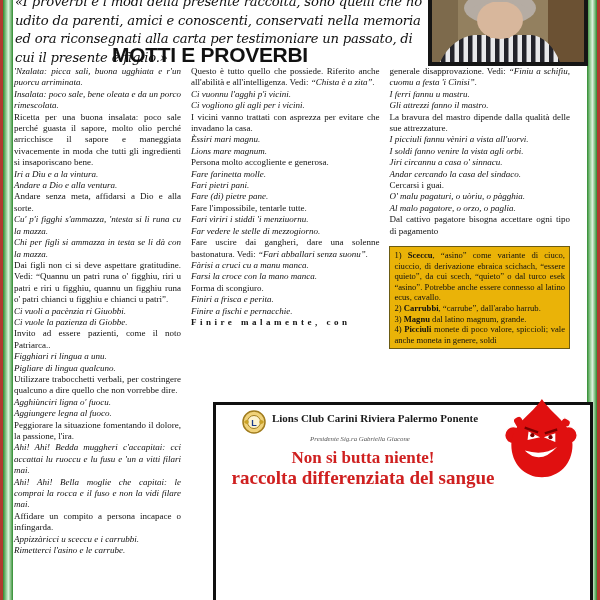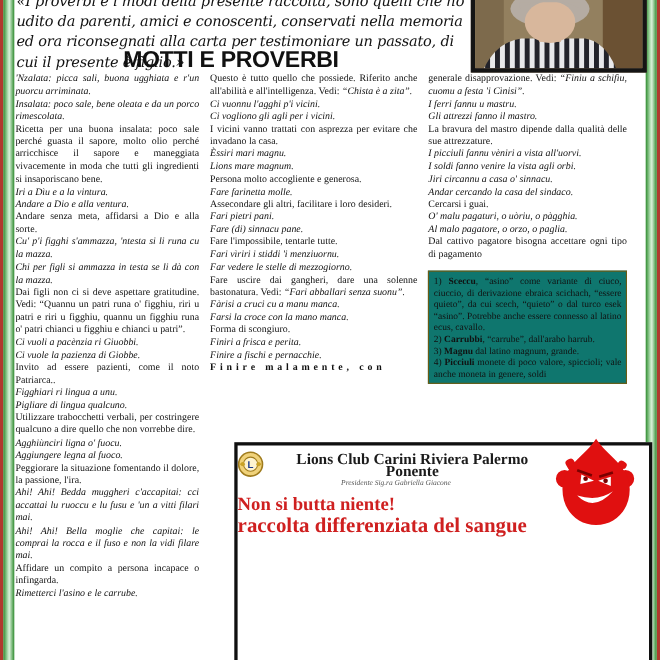--- a/index.html
+++ b/index.html
@@ -29,33 +29,33 @@
   
   #cols{position:absolute;left:14px;top:66px;width:556px;display:flex;gap:10px;}
   .col{font-size:9px;line-height:11.4px;}
   .col1{width:172px;} .col2{width:194px;} .col3{width:186px;}
   .para{margin:0;text-align:justify;}
   .it{font-style:italic;}
   .bd{font-weight:bold;}
   .spaced{letter-spacing:3.5px;text-align:left;font-weight:bold;}
 
   
-  #footnotes{margin-top:9px;border:1px solid #6b5b13;background:#0f766e;
+  #footnotes{margin-top:9px;border:1px solid #6b5b13;background:#eab308;
              padding:3px 4px;font-size:8.6px;line-height:10.6px;}
 
   
   #lions{position:absolute;left:213px;top:402px;width:374px;height:196px;
          border:3px solid #101010;background:#ffffff;z-index:3;}
   #lions-header{margin-top:5px;display:flex;align-items:flex-start;justify-content:center;
                 gap:6px;padding-right:86px;}
-  #club-name{font-weight:bold;font-size:14px;color:#1b1b1b;line-height:11px;
+  #club-name{font-weight:bold;font-size:11px;color:#1b1b1b;line-height:11px;
              text-align:center;padding-top:3px;}
   #president{text-align:center;padding-right:86px;font-style:italic;font-size:6.8px;color:#555;
              margin-top:1px;}
-  #slogan{margin-top:6px;padding-right:80px;text-align:left;color:#cf2020;font-weight:bold;}
+  #slogan{margin-top:6px;padding-right:80px;text-align:center;color:#cf2020;font-weight:bold;}
   #slogan .l1{font-size:17px;line-height:19px;}
   #slogan .l2{font-size:19px;line-height:22px;}
   #mascot{position:absolute;right:2px;top:-8px;width:96px;height:86px;}
 </style>
 </head>
 <body>
 
 <div id="page">
 
   <div class="edge-red left"></div>
@@ -102,34 +102,34 @@
         <p class="para"><span>Invito ad essere pazienti, come il noto Patriarca..</span></p>
         <p class="para"><span class="it">Figghiari ri lingua a unu.</span></p>
         <p class="para"><span class="it">Pigliare di lingua qualcuno.</span></p>
         <p class="para"><span>Utilizzare trabocchetti verbali, per costringere qualcuno a dire quello che non vorrebbe dire.</span></p>
         <p class="para"><span class="it">Agghiùnciri ligna o' fuocu.</span></p>
         <p class="para"><span class="it">Aggiungere legna al fuoco.</span></p>
         <p class="para"><span>Peggiorare la situazione fomentando il dolore, la passione, l'ira.</span></p>
         <p class="para"><span class="it">Ahi! Ahi! Bedda muggheri c'accapitai: cci accattai lu ruoccu e lu fusu e 'un a vitti filari mai.</span></p>
         <p class="para"><span class="it">Ahi! Ahi! Bella moglie che capitai: le comprai la rocca e il fuso e non la vidi filare mai.</span></p>
         <p class="para"><span>Affidare un compito a persona incapace o infingarda.</span></p>
+        <p class="para"><span class="it">Appizzàricci u sceccu e i carrubbi.</span></p>
         <p class="para"><span class="it">Rimetterci l'asino e le carrube.</span></p>
       </div>
     <div class="col col2">
         <p class="para"><span>Questo è tutto quello che possiede. Riferito anche all'abilità e all'intelligenza. Vedi: </span><span class="it">“Chista è a zita”.</span></p>
         <p class="para"><span class="it">Ci vuonnu l'agghi p'i vicini.</span></p>
         <p class="para"><span class="it">Ci vogliono gli agli per i vicini.</span></p>
         <p class="para"><span>I vicini vanno trattati con asprezza per evitare che invadano la casa.</span></p>
         <p class="para"><span class="it">Èssiri mari magnu.</span></p>
         <p class="para"><span class="it">Lions mare magnum.</span></p>
         <p class="para"><span>Persona molto accogliente e generosa.</span></p>
         <p class="para"><span class="it">Fare farinetta molle.</span></p>
-        <p class="para"><span>Assecondare gli altri, facilitare i loro desideri.</span></p>
         <p class="para"><span class="it">Fari pietri pani.</span></p>
-        <p class="para"><span class="it">Fare (di) sinnacu pane.</span></p>
+        <p class="para"><span class="it">Fare (di) pietre pane.</span></p>
         <p class="para"><span>Fare l'impossibile, tentarle tutte.</span></p>
         <p class="para"><span class="it">Fari vìriri i stiddi 'i menziuornu.</span></p>
         <p class="para"><span class="it">Far vedere le stelle di mezzogiorno.</span></p>
         <p class="para"><span>Fare uscire dai gangheri, dare una solenne bastonatura. Vedi: </span><span class="it">“Fari abballari senza suonu”.</span></p>
         <p class="para"><span class="it">Fàrisi a cruci cu a manu manca.</span></p>
         <p class="para"><span class="it">Farsi la croce con la mano manca.</span></p>
         <p class="para"><span>Forma di scongiuro.</span></p>
         <p class="para"><span class="it">Finiri a frisca e perita.</span></p>
         <p class="para"><span class="it">Finire a fischi e pernacchie.</span></p>
         <p class="para spaced"><span>Finire malamente, con</span></p>

